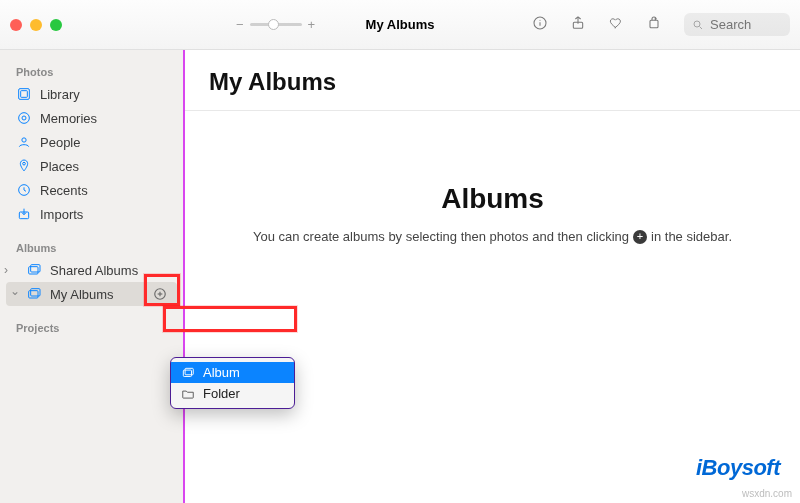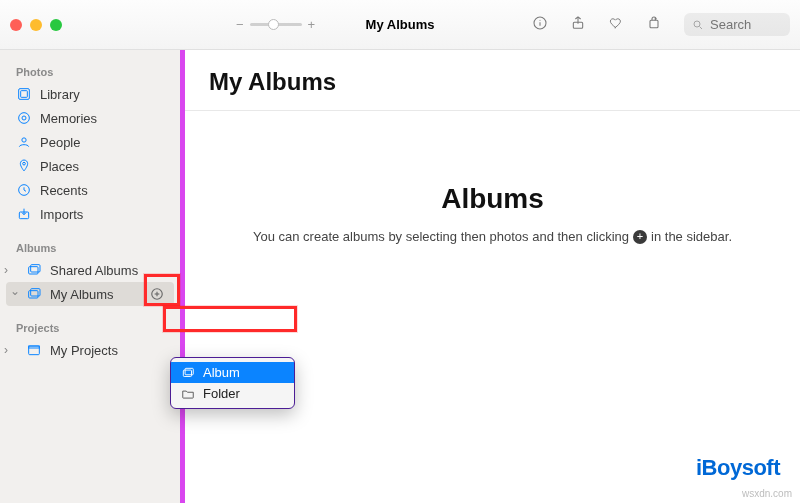--- a/index.html
+++ b/index.html
@@ -12,21 +12,21 @@
   .zoom { display:flex; align-items:center; gap:6px; margin-left: 160px; color:#999; }
   .zoom .track { width: 52px; height:3px; background:#d0d0d0; border-radius:2px; position:relative; }
   .zoom .knob { position:absolute; top:-4px; left:18px; width:11px; height:11px; background:#fff; border:1px solid #bbb; border-radius:50%; }
   .title { position:absolute; left:0; right:0; text-align:center; font-weight:600; font-size:13px; color:#000; pointer-events:none; }
   .tb-icons { display:flex; gap:22px; margin-left:auto; color:#7a7a7a; align-items:center; }
   .tb-icons svg { width:16px; height:16px; }
   .search { display:flex; align-items:center; gap:6px; background:rgba(0,0,0,0.06); border-radius:6px; padding:4px 8px; width:106px; color:#8a8a8a; }
   .search svg { width:12px; height:12px; opacity:.7;}
   .search input { border:none; background:transparent; outline:none; font-size:13px; width:70px; color:#555;}
   .body { flex:1; display:flex; position:relative; }
-  .sidebar { width:185px; background:#f2f0ee; border-right:5px solid #d946ef; padding-top:10px; }
+  .sidebar { width:185px; background:#f2f0ee; border-right:2px solid #d946ef; padding-top:10px; }
   .sec-title { font-size:11px; font-weight:600; color:#8a8a8a; padding:6px 16px 4px; }
   .item { display:flex; align-items:center; gap:8px; padding:4px 12px 4px 16px; color:#3a3a3a; cursor:default; position:relative; height:24px;}
   .item.with-arrow::before { content:"›"; position:absolute; left:4px; color:#888; transform:rotate(0deg); font-size:12px; }
   .item.with-arrow.open::before { content:"⌄"; top:2px;}
   .item .ic { width:16px; height:16px; display:flex; align-items:center; justify-content:center; }
   .item .ic svg { width:16px; height:16px; stroke:#0b84ff; fill:none; stroke-width:1.5;}
   .item.indent { padding-left:26px; }
   .item.sel { background:#dedbd7; border-radius:4px; margin:0 6px; padding-left:20px;}
   .item.sel.indent { padding-left:20px;}
   .plus-region { position:absolute; right:6px; top:1px; width:22px; height:22px; display:flex; align-items:center; justify-content:center; color:#6b6b6b;}
@@ -38,21 +38,21 @@
   .empty { flex:1; display:flex; flex-direction:column; align-items:center; justify-content:flex-start; padding-top:72px; }
   .empty h2 { font-size:28px; font-weight:800; color:#111; margin-bottom:14px;}
   .empty p { font-size:13px; color:#444; display:flex; align-items:center; gap:4px;}
   .pill { display:inline-flex; width:14px; height:14px; border-radius:50%; background:#3a3a3a; color:#fff; align-items:center; justify-content:center; font-size:11px; line-height:1;}
   .ctx { position:absolute; left:170px; top:307px; width:125px; background:#f5f5f5; border:1px solid #4c1d95; border-radius:6px; box-shadow:0 6px 18px rgba(0,0,0,.25); padding:4px 0; z-index:20;}
   .ctx .mi { display:flex; align-items:center; gap:8px; padding:3px 10px; font-size:13px; color:#222;}
   .ctx .mi .mic { width:14px; height:14px; display:flex; align-items:center; justify-content:center;}
   .ctx .mi .mic svg { width:14px; height:14px; stroke:#555; fill:none; stroke-width:1.6;}
   .ctx .mi.sel { background:#0b84ff; color:#fff; border-radius:0;}
   .ctx .mi.sel .mic svg { stroke:#fff;}
-  .brand { position:absolute; right:20px; bottom:22px; font-size:22px; font-weight:800; color:#0068d6; letter-spacing:-0.5px;}
+  .brand { position:absolute; right:20px; bottom:22px; font-size:22px; font-weight:800; font-style:italic; color:#0068d6; letter-spacing:-0.5px;}
   .wm { position:absolute; right:8px; bottom:4px; font-size:10px; color:#bdbdbd;}
 </style>
 </head>
 <body>
 
 <div class="window">
 
   <div class="toolbar">
     <div class="traffic">
       <div class="dot r"></div>
@@ -181,29 +181,20 @@
           <svg viewBox="0 0 24 24" width="14" height="14" stroke="currentColor" stroke-width="2" fill="none">
               <circle cx="12" cy="12" r="9"></circle>
               <line x1="12" y1="8" x2="12" y2="16"></line>
               <line x1="8" y1="12" x2="16" y2="12"></line>
             </svg>
         </span>
       </div>
 
       <div class="sec-title" style="margin-top:10px">Projects</div>
 
-      <div class="item with-arrow indent">
-        <span class="ic">
-            <svg viewBox="0 0 24 24">
-              <rect x="4" y="6" width="16" height="13" rx="1.5"></rect>
-              <rect x="4" y="6" width="16" height="3"></rect>
-            </svg>
-          </span>
-        <span>My Projects</span>
-      </div>
     </div>
 
     <div class="content">
       <div class="c-head">
         <h1>My Albums</h1>
       </div>
       <div class="divider"></div>
       <div class="empty">
         <h2>Albums</h2>
         <p>

